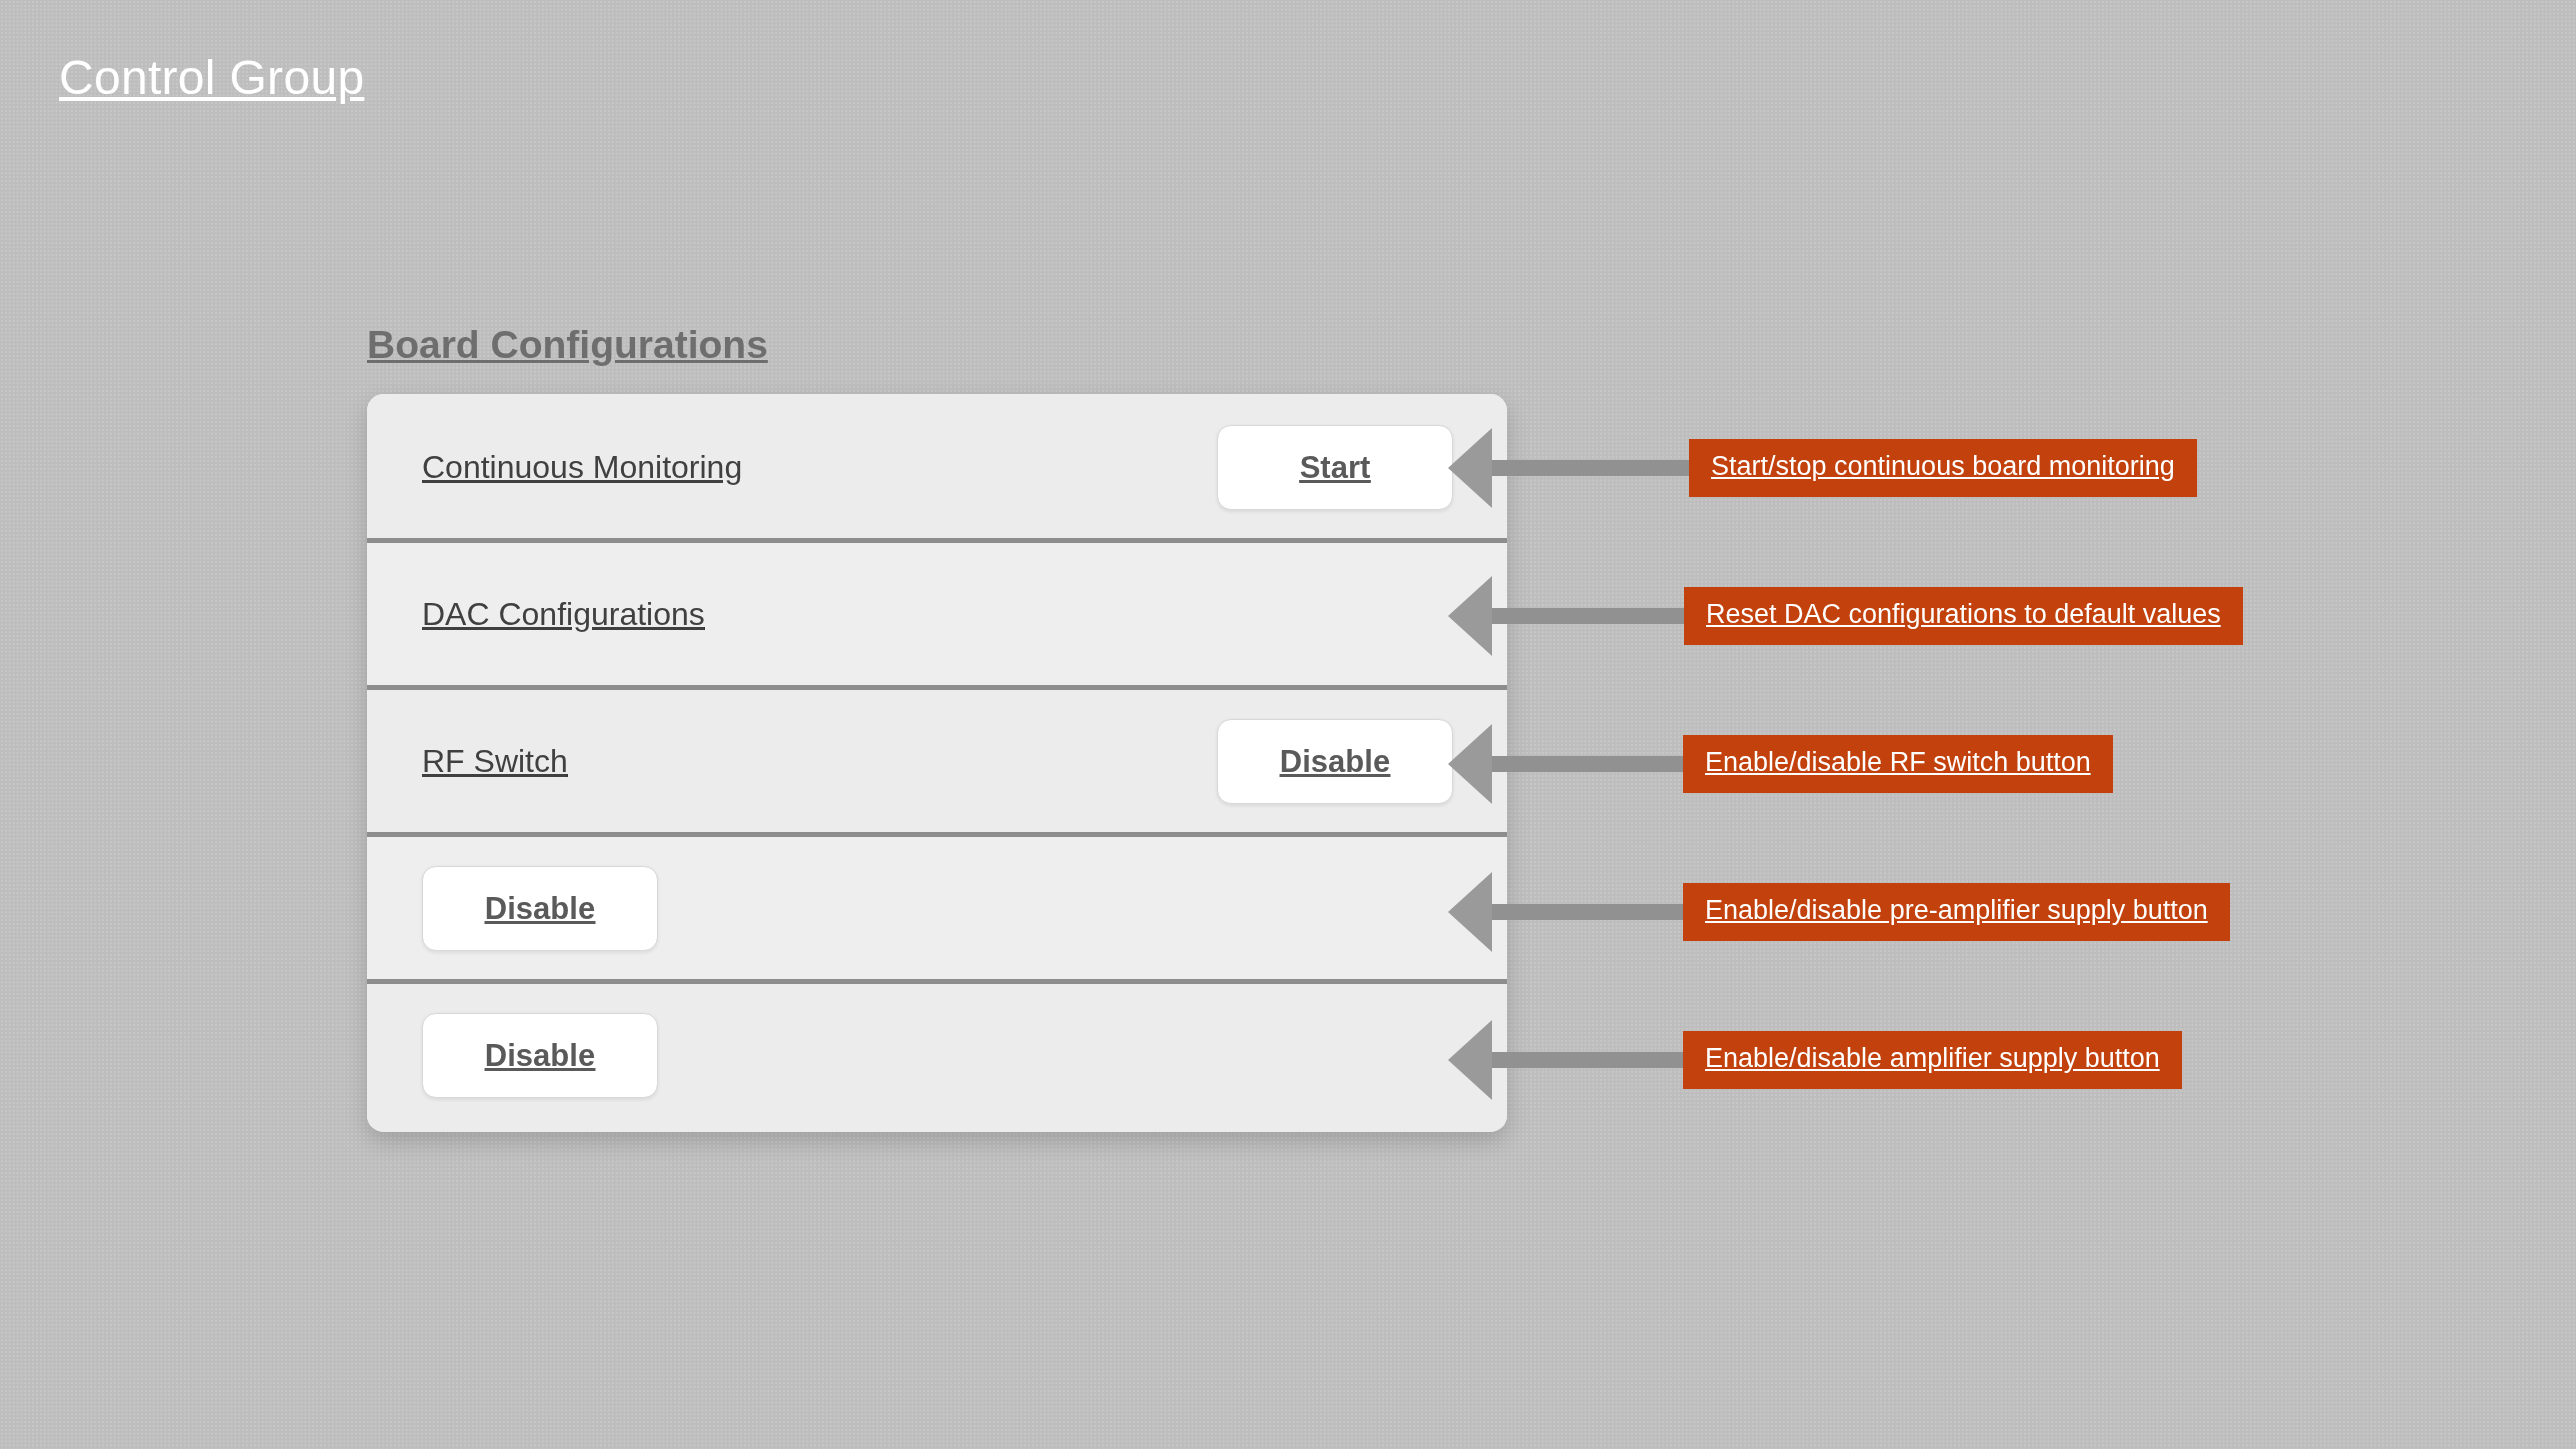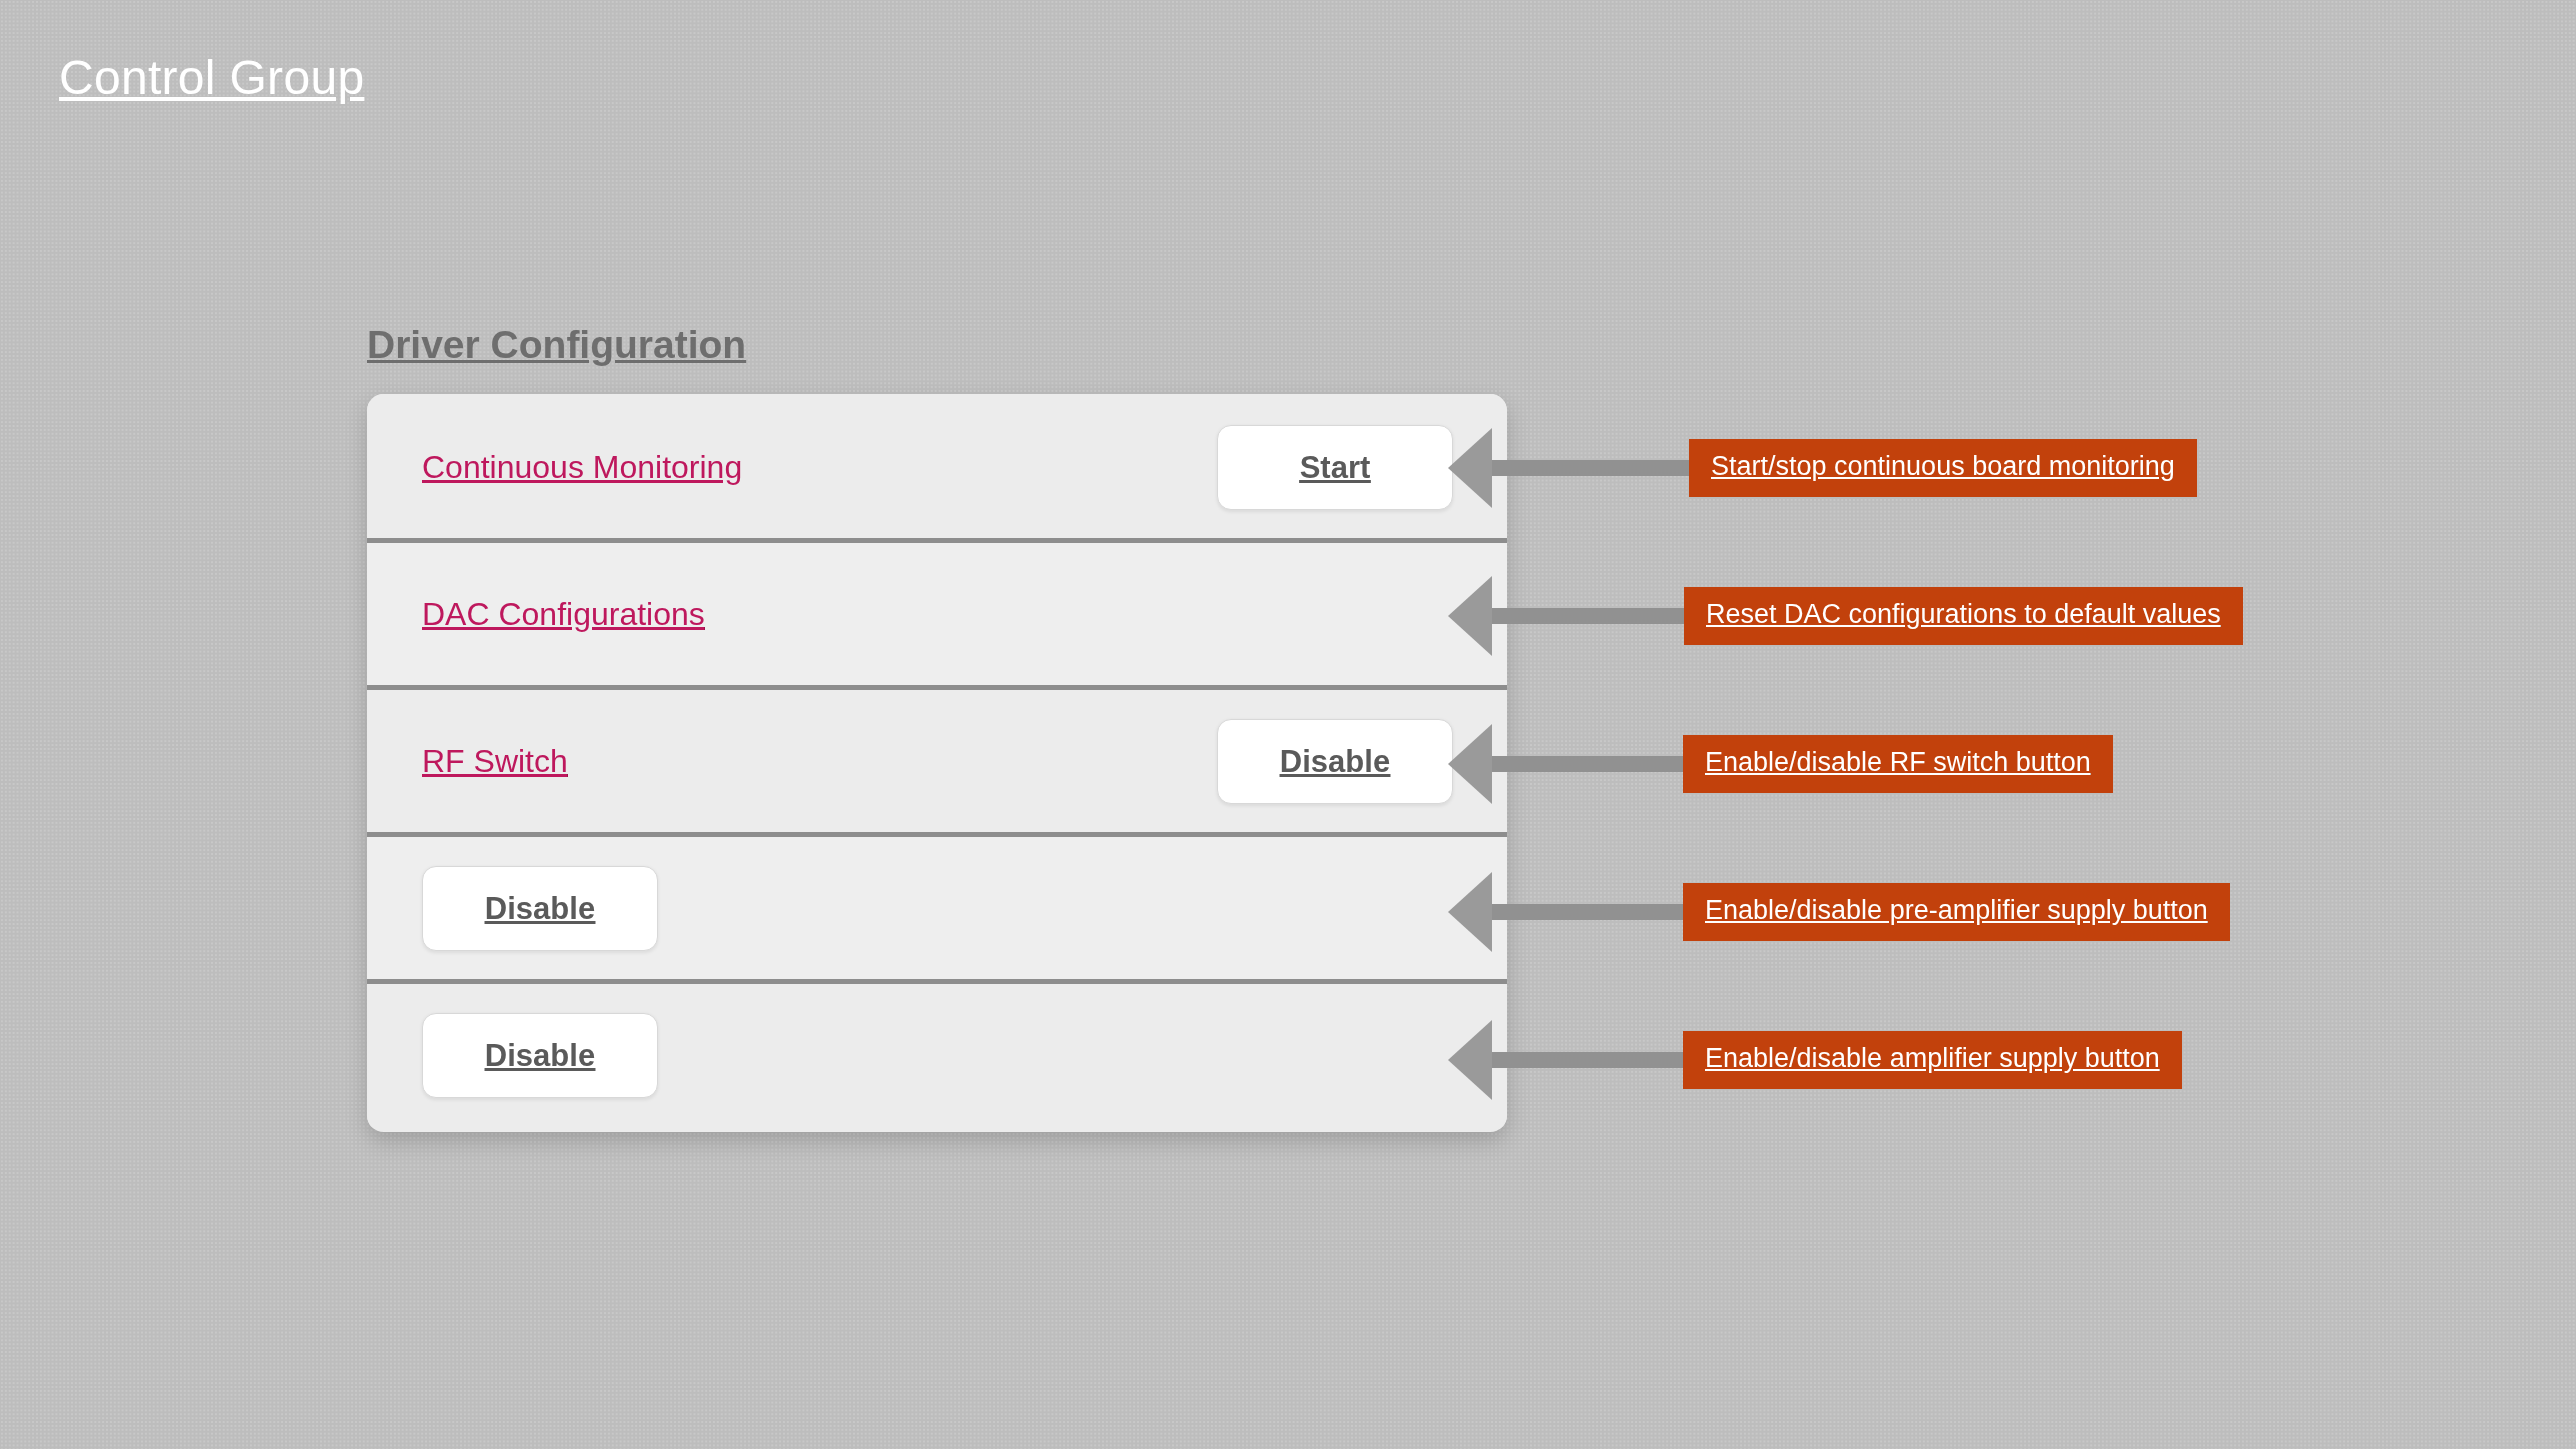--- a/index.html
+++ b/index.html
@@ -70,21 +70,21 @@
     content:"";
     position:absolute;
     left:0; right:0; top:-2.6px;
     height:4.5px;
     background:#8d8d8d;
   }
 
   .row-label{
     font-size:32px;
     font-weight:400;
-    color:#be185d;
+    color:#404040;
     white-space:nowrap;
     flex:1;
   }
 
   
   .action-btn{
     width:236px;
     height:85px;
     margin-right:54px;
     background:#ffffff;
@@ -132,21 +132,21 @@
     flex:none;
   }
 </style>
 </head>
 <body>
 
 <div class="bg-texture"></div>
 
 <div class="page-title">Control Group</div>
 
-<div class="section-header">Driver Configuration</div>
+<div class="section-header">Board Configurations</div>
 
 <div class="card">
 
   <div class="row">
     <span class="row-label">Continuous Monitoring</span>
     <button class="action-btn">Start</button>
   </div>
 
   <div class="row">
     <span class="row-label">DAC Configurations</span>

